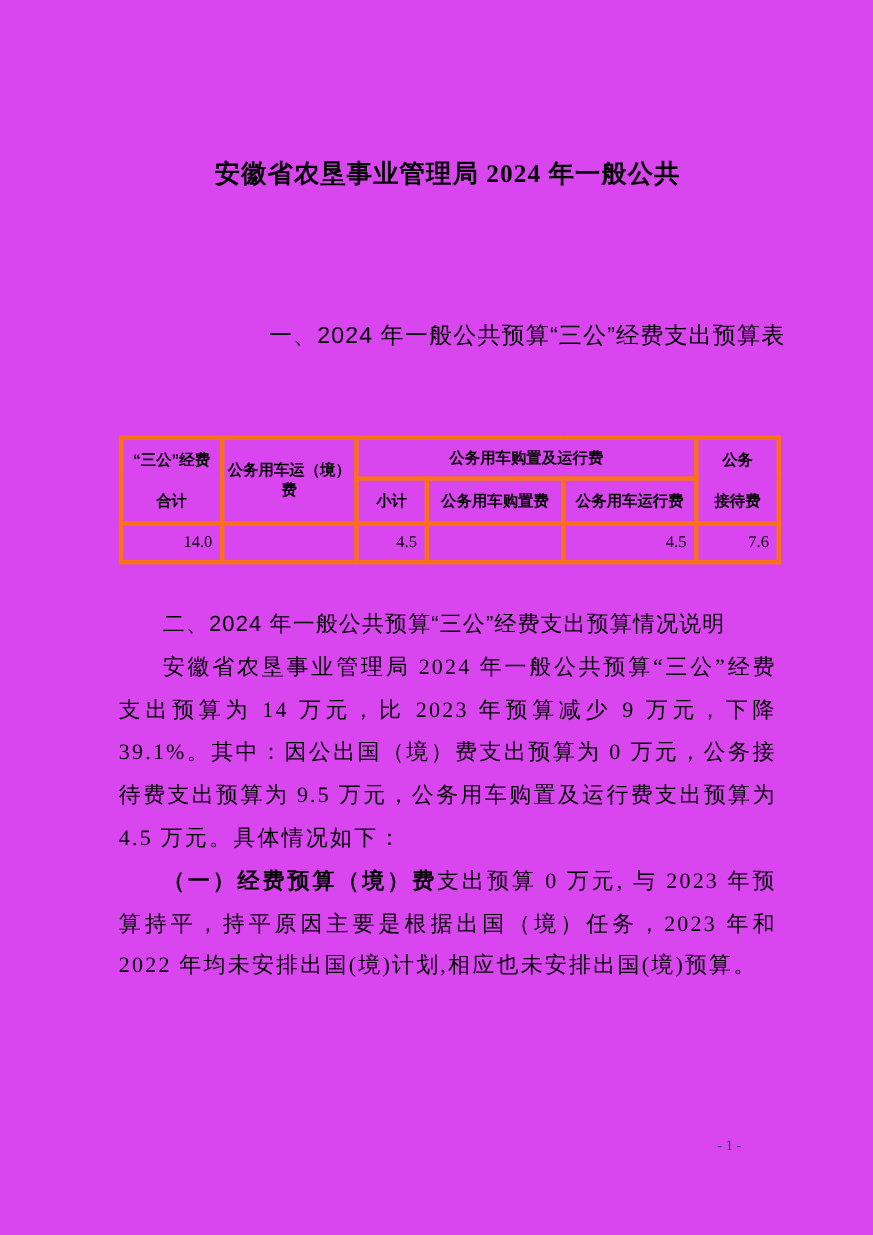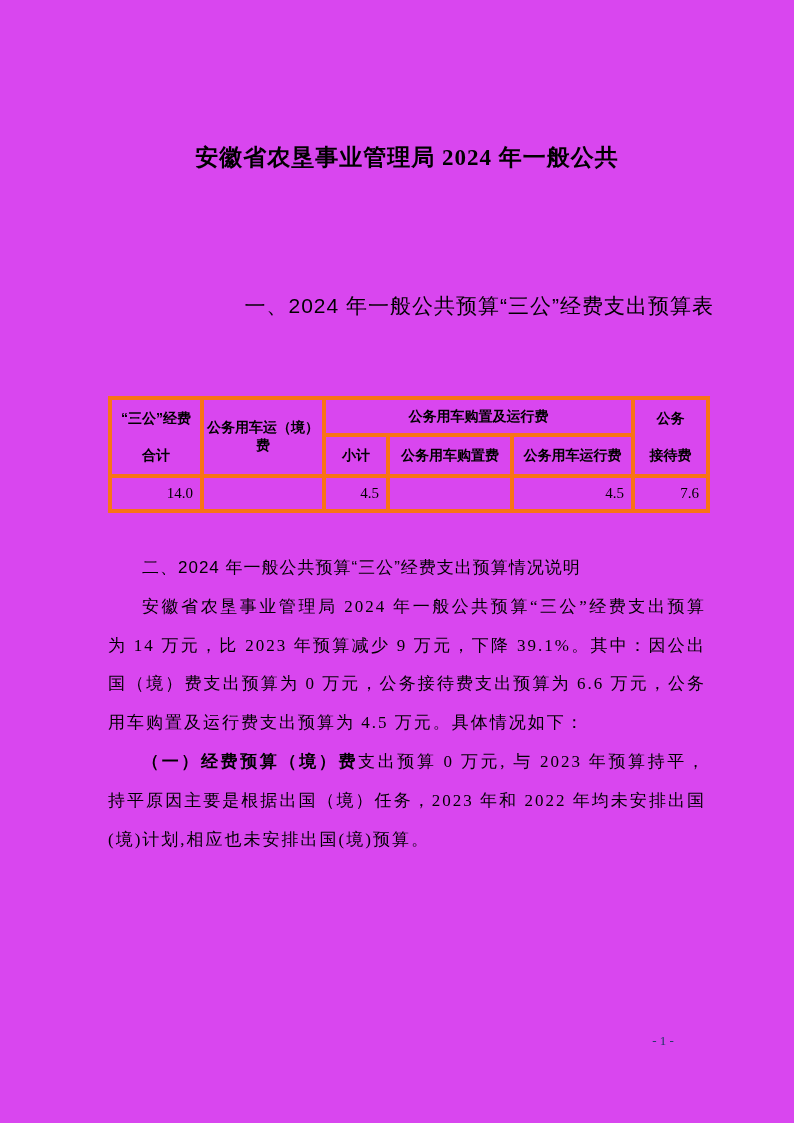--- a/index.html
+++ b/index.html
@@ -58,21 +58,21 @@
   table.budget .val {
     font-family:"Liberation Serif","DejaVu Serif",serif;
     font-weight:normal;
     font-size:15px;
     text-align:right;
     padding-right:7px;
     margin-left:12px;
   }
   .body-text {
     position:absolute; top:549px; left:108px; width:598px;
-    font-size:17px; line-height:38.8px;
+    font-size:20px; line-height:38.8px;
     letter-spacing:2px;
     text-align:justify;
     text-justify:inter-character;
   }
   .body-text p { text-indent:2em; margin:0; }
   .sec2-heading {
     font-family:"Liberation Sans","DejaVu Sans",sans-serif;
     letter-spacing:1px;
     white-space:nowrap;
     text-indent:2em;
@@ -133,19 +133,19 @@
       <td class="val">4.5</td>
       <td class="val"></td>
       <td class="val">4.5</td>
       <td class="val">7.6</td>
     </tr>
   </tbody>
     </table>
 
   <div class="body-text">
     <div class="sec2-heading">二、2024 年一般公共预算“三公”经费支出预算情况说明</div>
-    <p>安徽省农垦事业管理局 2024 年一般公共预算“三公”经费支出预算为 14 万元，比 2023 年预算减少 9 万元，下降 39.1%。其中：因公出国（境）费支出预算为 0 万元，公务接待费支出预算为 6.6 万元，公务用车购置及运行费支出预算为 4.5 万元。具体情况如下：</p>
+    <p>安徽省农垦事业管理局 2024 年一般公共预算“三公”经费支出预算为 14 万元，比 2023 年预算减少 9 万元，下降 39.1%。其中：因公出国（境）费支出预算为 0 万元，公务接待费支出预算为 9.5 万元，公务用车购置及运行费支出预算为 4.5 万元。具体情况如下：</p>
     <p><span class="lead">（一）经费预算（境）费</span><span>支出预算 0 万元, 与 2023 年预算持平，持平原因主要是根据出国（境）任务，2023 年和 2022 年均未安排出国(境)计划,相应也未安排出国(境)预算。</span></p>
   </div>
 
   <div class="page-number">- 1 -</div>
 
 </div>
 
 </body></html>

